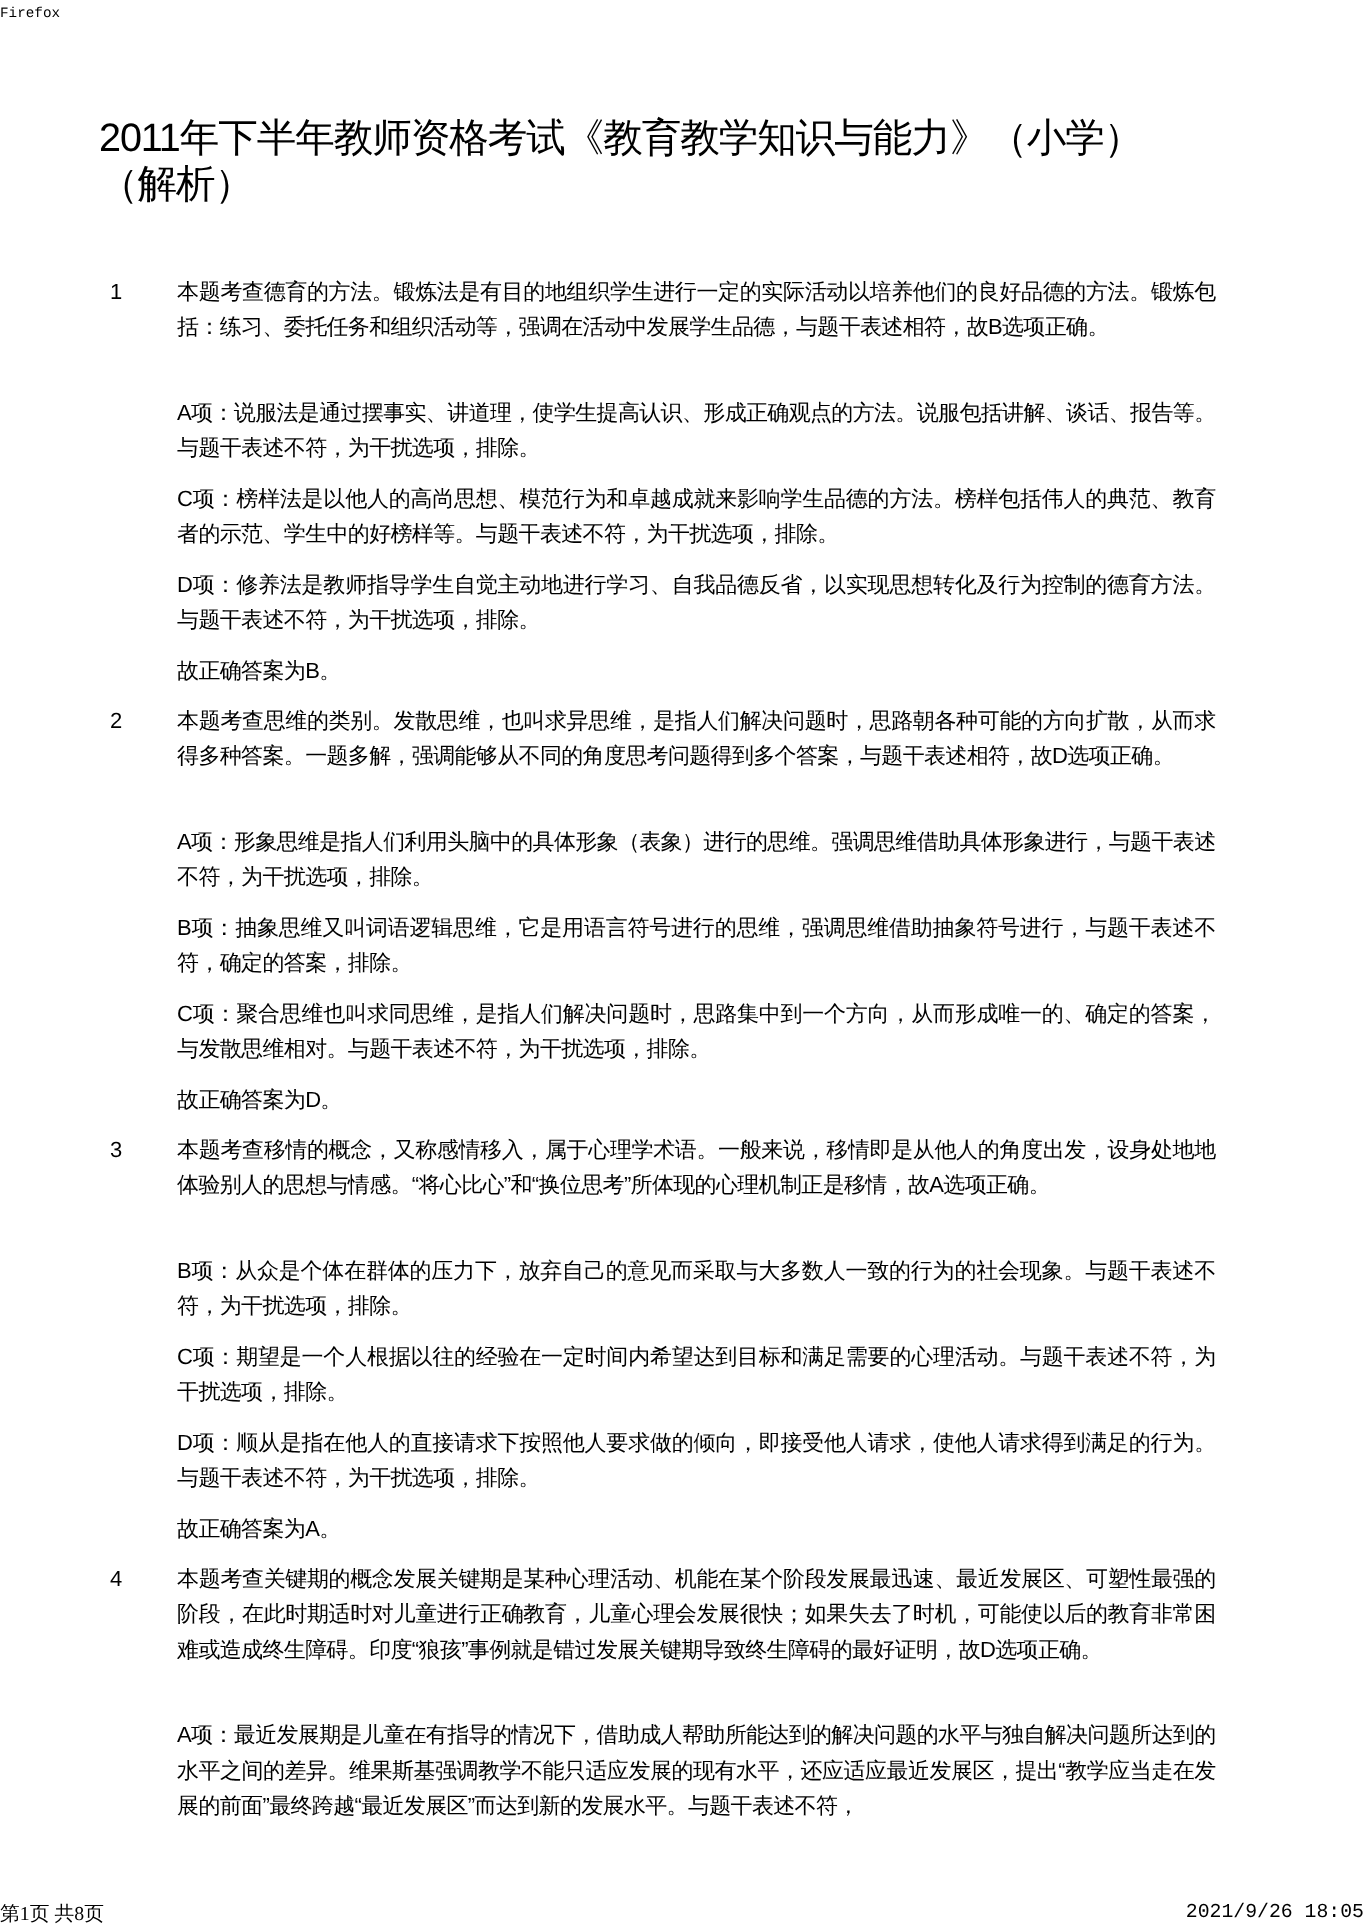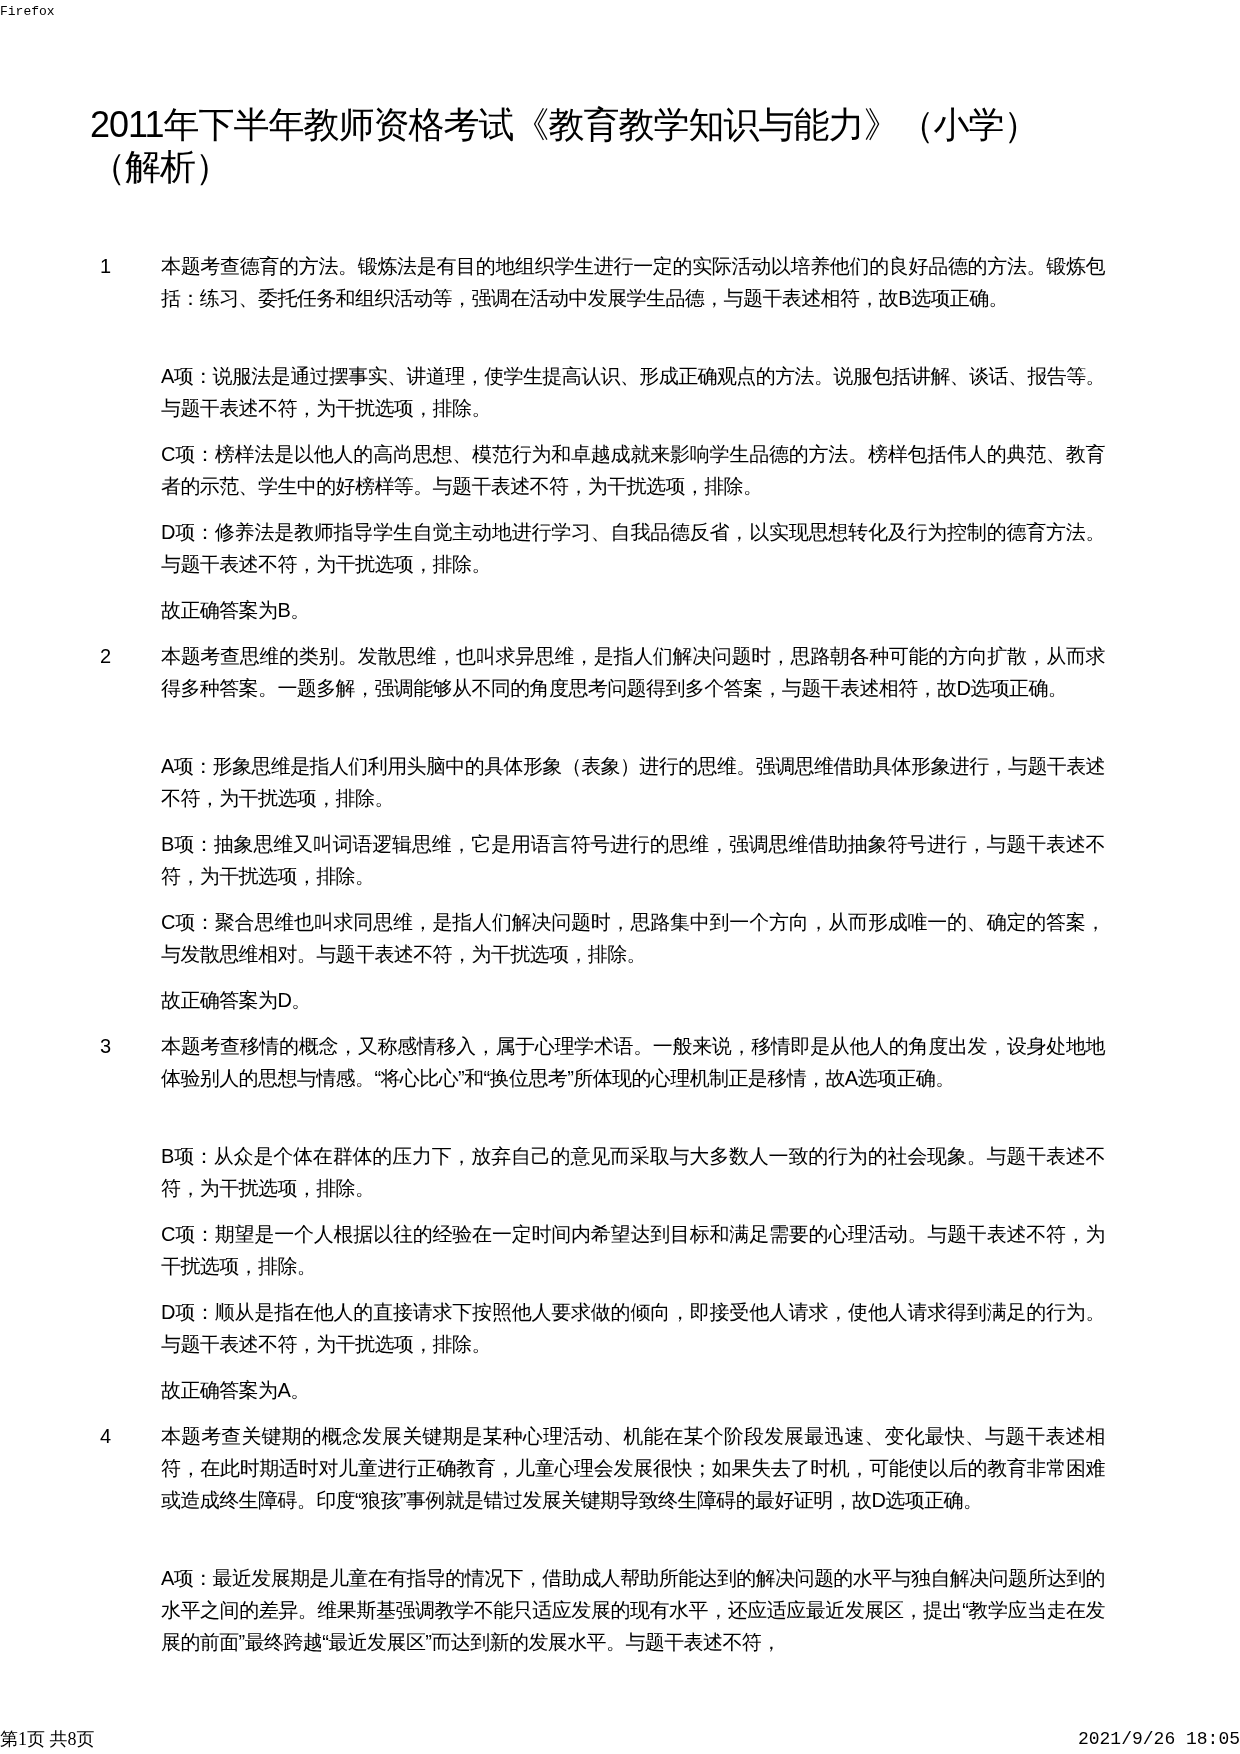--- a/index.html
+++ b/index.html
@@ -94,36 +94,36 @@
     <div class="para" style="top:110px;">A项：说服法是通过摆事实、讲道理，使学生提高认识、形成正确观点的方法。说服包括讲解、谈话、报告等。与题干表述不符，为干扰选项，排除。</div>
     <div class="para" style="top:188px;">C项：榜样法是以他人的高尚思想、模范行为和卓越成就来影响学生品德的方法。榜样包括伟人的典范、教育者的示范、学生中的好榜样等。与题干表述不符，为干扰选项，排除。</div>
     <div class="para" style="top:266px;">D项：修养法是教师指导学生自觉主动地进行学习、自我品德反省，以实现思想转化及行为控制的德育方法。与题干表述不符，为干扰选项，排除。</div>
     <div class="para" style="top:344px;">故正确答案为B。</div>
   </div>
 
   <div class="question" style="top:640px;">
     <div class="q-number">2</div>
     <div class="para" style="top:0px;">本题考查思维的类别。发散思维，也叫求异思维，是指人们解决问题时，思路朝各种可能的方向扩散，从而求得多种答案。一题多解，强调能够从不同的角度思考问题得到多个答案，与题干表述相符，故D选项正确。</div>
     <div class="para" style="top:110px;">A项：形象思维是指人们利用头脑中的具体形象（表象）进行的思维。强调思维借助具体形象进行，与题干表述不符，为干扰选项，排除。</div>
-    <div class="para" style="top:188px;">B项：抽象思维又叫词语逻辑思维，它是用语言符号进行的思维，强调思维借助抽象符号进行，与题干表述不符，为干扰选项，排除。</div>
+    <div class="para" style="top:188px;">B项：抽象思维又叫词语逻辑思维，它是用语言符号进行的思维，强调思维借助抽象符号进行，与题干表述不符，确定的答案，排除。</div>
     <div class="para" style="top:266px;">C项：聚合思维也叫求同思维，是指人们解决问题时，思路集中到一个方向，从而形成唯一的、确定的答案，与发散思维相对。与题干表述不符，为干扰选项，排除。</div>
     <div class="para" style="top:344px;">故正确答案为D。</div>
   </div>
 
   <div class="question" style="top:1030px;">
     <div class="q-number">3</div>
     <div class="para" style="top:0px;">本题考查移情的概念，又称感情移入，属于心理学术语。一般来说，移情即是从他人的角度出发，设身处地地体验别人的思想与情感。“将心比心”和“换位思考”所体现的心理机制正是移情，故A选项正确。</div>
     <div class="para" style="top:110px;">B项：从众是个体在群体的压力下，放弃自己的意见而采取与大多数人一致的行为的社会现象。与题干表述不符，为干扰选项，排除。</div>
     <div class="para" style="top:188px;">C项：期望是一个人根据以往的经验在一定时间内希望达到目标和满足需要的心理活动。与题干表述不符，为干扰选项，排除。</div>
     <div class="para" style="top:266px;">D项：顺从是指在他人的直接请求下按照他人要求做的倾向，即接受他人请求，使他人请求得到满足的行为。与题干表述不符，为干扰选项，排除。</div>
     <div class="para" style="top:344px;">故正确答案为A。</div>
   </div>
 
   <div class="question" style="top:1420px;">
     <div class="q-number">4</div>
-    <div class="para" style="top:0px;">本题考查关键期的概念发展关键期是某种心理活动、机能在某个阶段发展最迅速、变化最快、与题干表述相符，在此时期适时对儿童进行正确教育，儿童心理会发展很快；如果失去了时机，可能使以后的教育非常困难或造成终生障碍。印度“狼孩”事例就是错过发展关键期导致终生障碍的最好证明，故D选项正确。</div>
+    <div class="para" style="top:0px;">本题考查关键期的概念发展关键期是某种心理活动、机能在某个阶段发展最迅速、最近发展区、可塑性最强的阶段，在此时期适时对儿童进行正确教育，儿童心理会发展很快；如果失去了时机，可能使以后的教育非常困难或造成终生障碍。印度“狼孩”事例就是错过发展关键期导致终生障碍的最好证明，故D选项正确。</div>
     <div class="para" style="top:142px;">A项：最近发展期是儿童在有指导的情况下，借助成人帮助所能达到的解决问题的水平与独自解决问题所达到的水平之间的差异。维果斯基强调教学不能只适应发展的现有水平，还应适应最近发展区，提出“教学应当走在发展的前面”最终跨越“最近发展区”而达到新的发展水平。与题干表述不符，</div>
   </div>
 
 </div>
 
 <div class="print-footer-left">第1页 共8页</div>
 <div class="print-footer-right">2021/9/26 18:05</div>
 
 </body></html>

